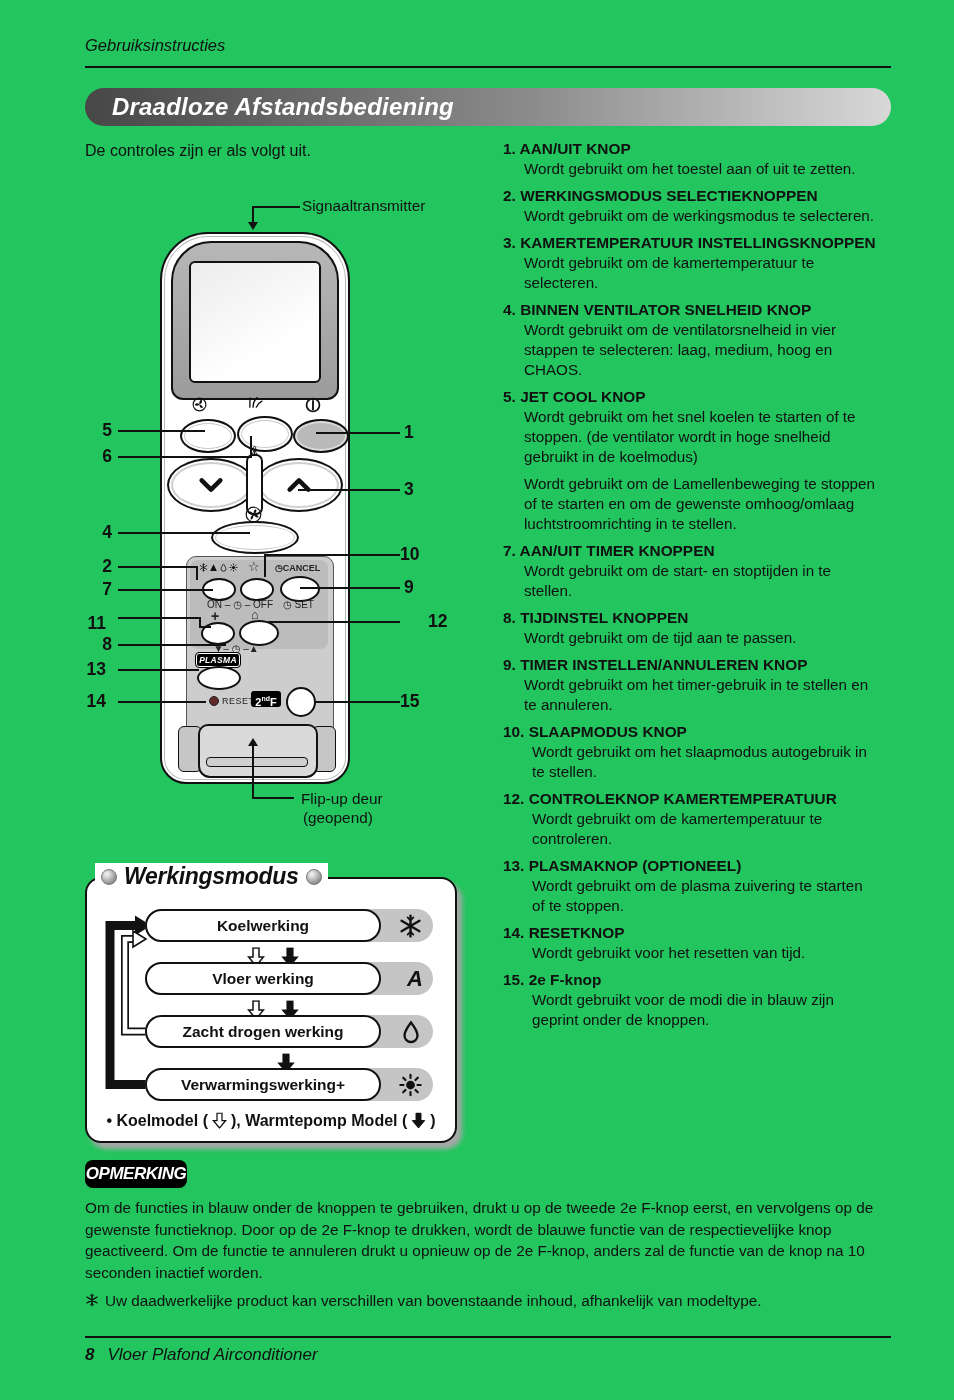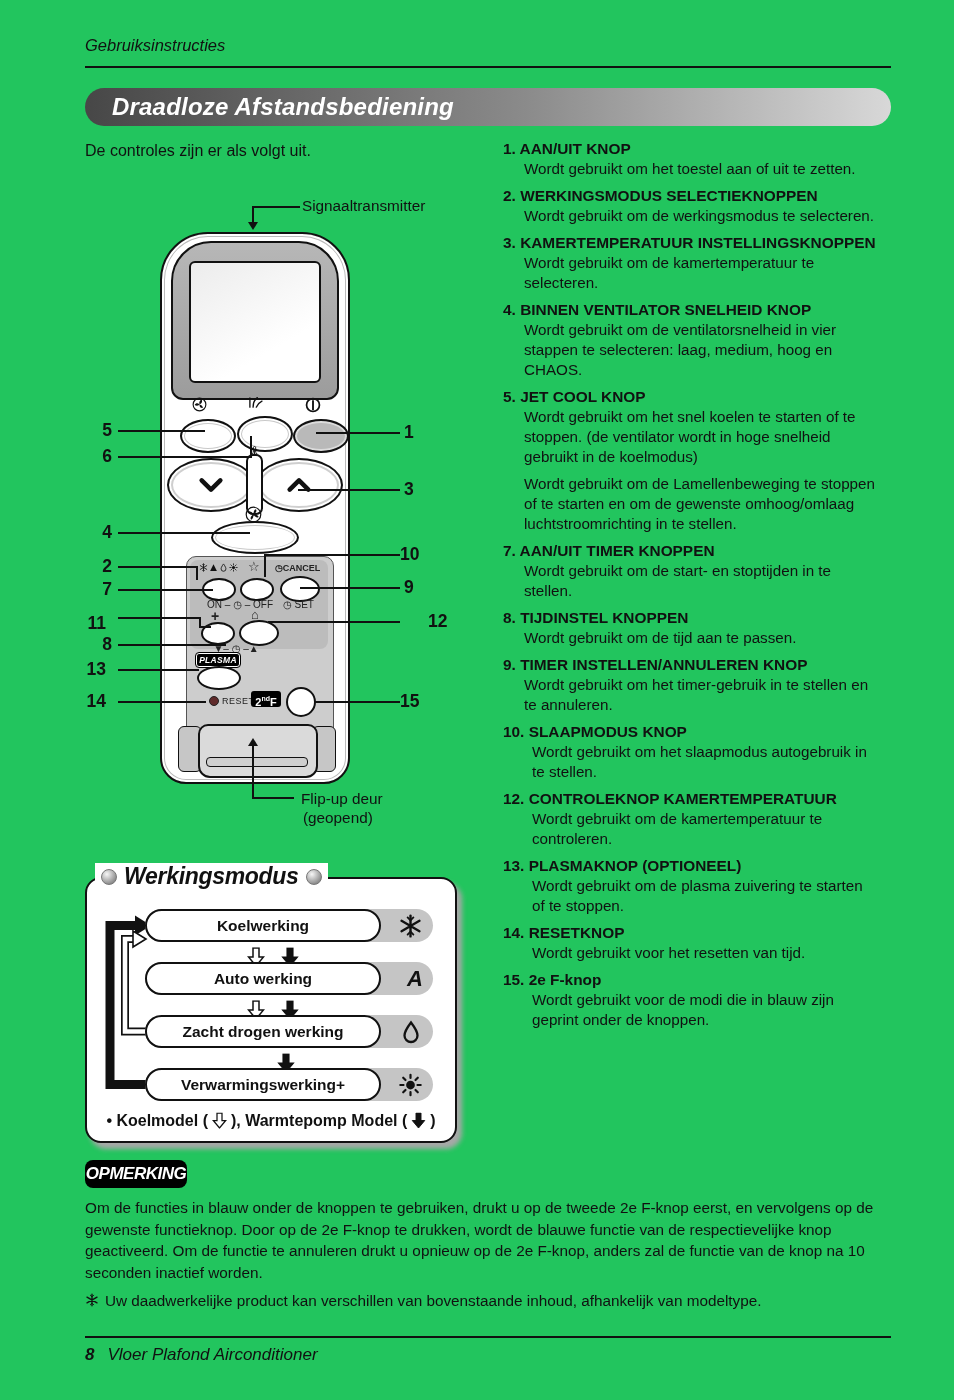--- a/index.html
+++ b/index.html
@@ -373,21 +373,21 @@
           </svg>
       </div>
       <svg class="marrow ic" style="left:102px;top:38px;" width="18" height="20" viewBox="0 0 24 26">
           <use href="#s-oarrow"></use>
         </svg>
       <svg class="marrow ic" style="left:136px;top:38px;" width="18" height="20" viewBox="0 0 24 26">
           <use href="#s-farrow"></use>
         </svg>
 
       <div class="mrow" style="top:53px;">
-        <div class="mpill">Auto werking</div>
+        <div class="mpill">Vloer werking</div>
         <span class="micon autoA">A</span>
       </div>
       <svg class="marrow ic" style="left:102px;top:91px;" width="18" height="20" viewBox="0 0 24 26">
           <use href="#s-oarrow"></use>
         </svg>
       <svg class="marrow ic" style="left:136px;top:91px;" width="18" height="20" viewBox="0 0 24 26">
           <use href="#s-farrow"></use>
         </svg>
 
       <div class="mrow" style="top:106px;">

